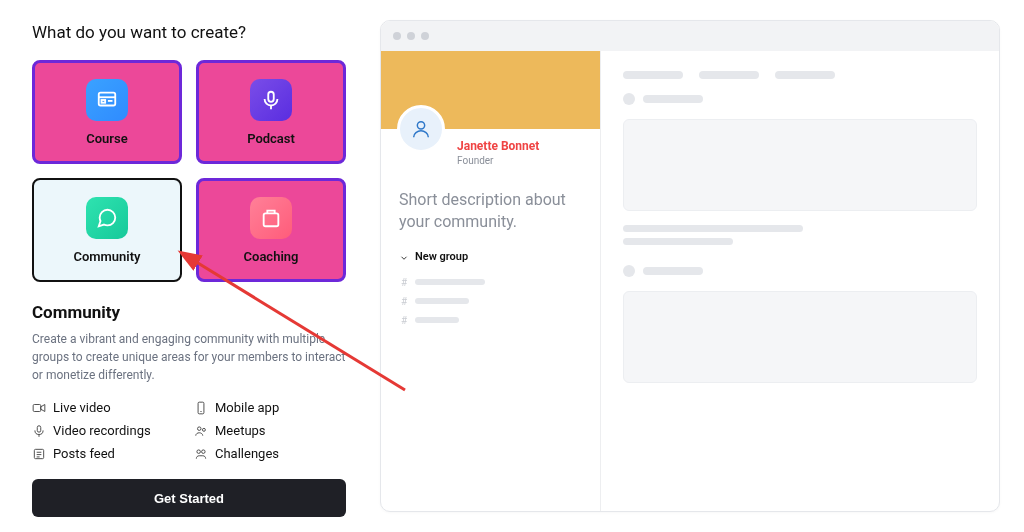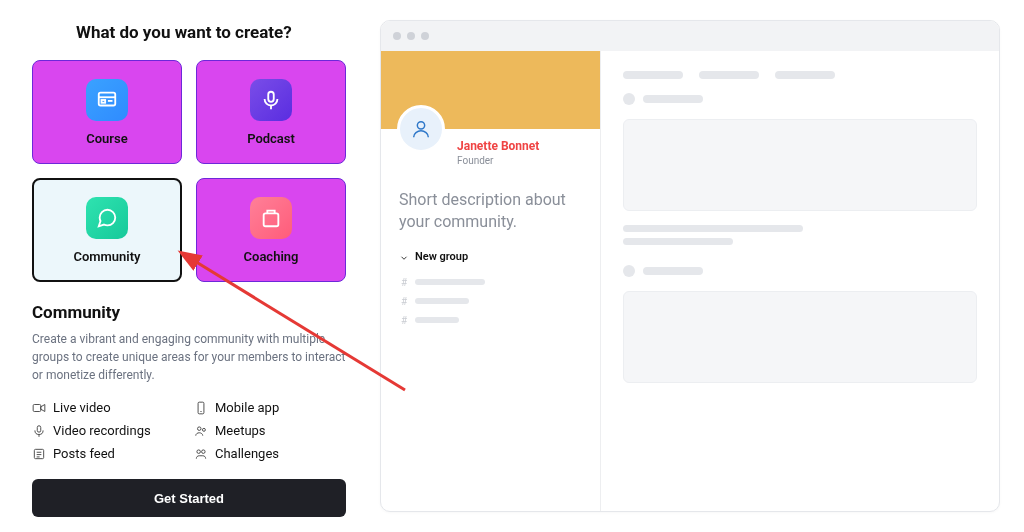--- a/index.html
+++ b/index.html
@@ -12,42 +12,41 @@
     position: relative;
   }
   .page { display: flex; width: 100%; height: 100%; }
   
   .left {
     width: 360px;
     padding: 22px 14px 16px 32px;
   }
   .heading {
     font-size: 17px;
-    font-weight: 700;
+    font-weight: 400;
     color: #111;
     margin-bottom: 18px;
-    margin-left: 44px;
   }
   .card-grid {
     display: grid;
     grid-template-columns: 1fr 1fr;
     gap: 14px;
     margin-bottom: 20px;
   }
   .create-card {
-    border: 1px solid #6d28d9;
+    border: 3px solid #6d28d9;
     border-radius: 8px;
     height: 104px;
     display: flex;
     flex-direction: column;
     align-items: center;
     justify-content: center;
     gap: 10px;
     cursor: pointer;
-    background: #d946ef;
+    background: #ec4899;
   }
   .create-card.selected {
     border: 2.5px solid #111;
     background: #ecf7fb;
   }
   .card-icon {
     width: 42px;
     height: 42px;
     border-radius: 10px;
     display: flex;

